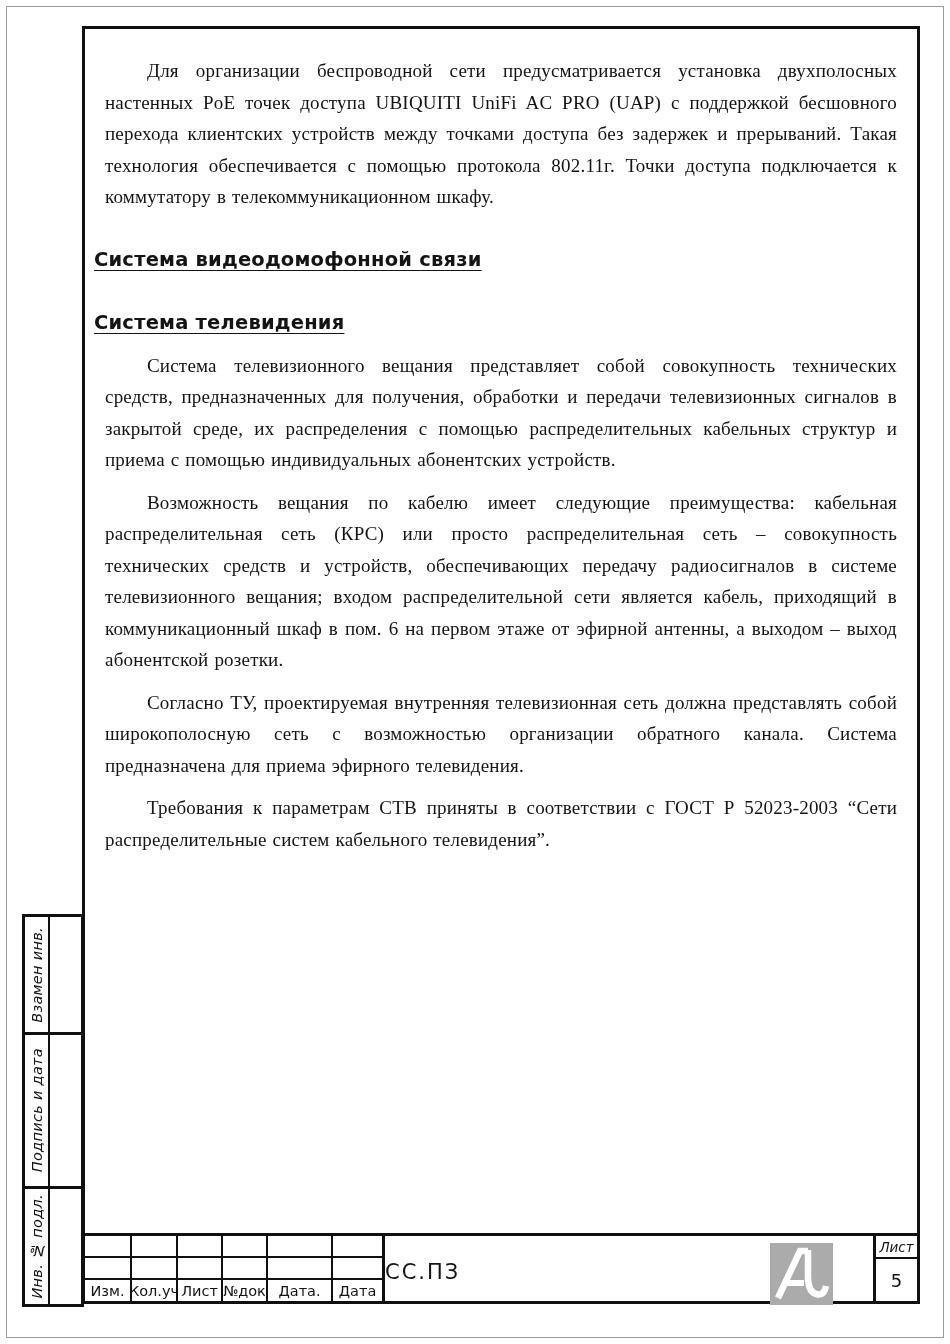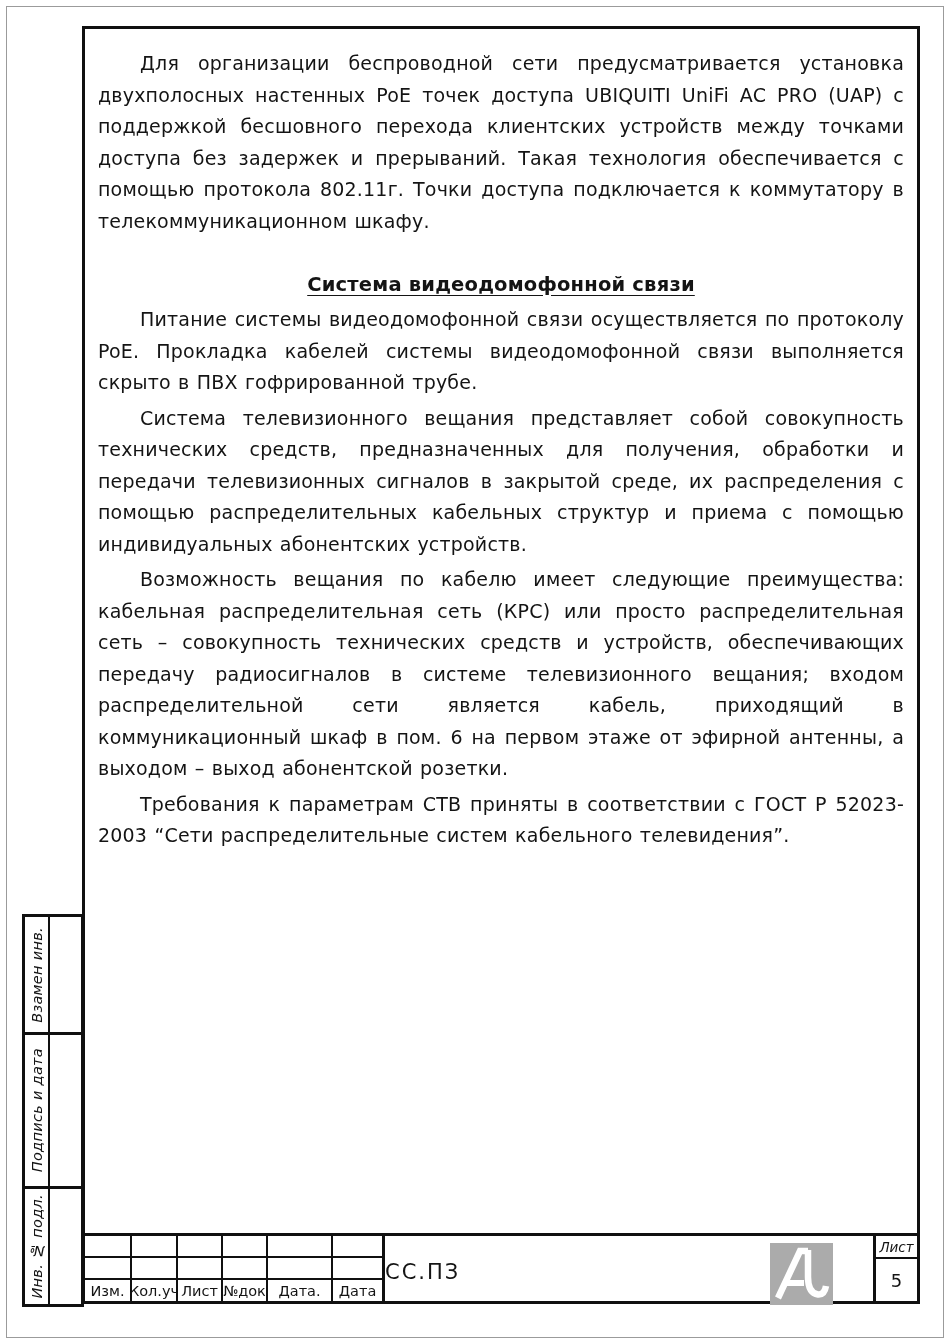--- a/index.html
+++ b/index.html
@@ -14,25 +14,25 @@
   
   .frame{
     position:absolute;left:82px;top:26px;width:838px;height:1278px;
     border:3px solid #101010;box-sizing:border-box;background:#fff;
   }
   .textarea{
     position:absolute;left:0;top:0;right:0;
     padding:15px 9px 0 9px;
   }
   .doc-p{
-    margin:4px;font-size:19px;line-height:31.5px;text-align:justify;
-    text-indent:42px;letter-spacing:.2px;word-spacing:1px;
+    margin:11px;font-size:19px;line-height:31.5px;text-align:justify;
+    text-indent:42px;letter-spacing:.2px;word-spacing:1px;font-family:Liberation Serif, serif;
   }
   .doc-h{
-    margin:31.5px 0 0 0;font-size:19.5px;line-height:31.5px;text-align:center;
+    margin:31.5px 0 0 0;font-size:19.5px;line-height:31.5px;text-align:left;
     font-weight:bold;text-indent:0;letter-spacing:.2px;
   }
   .doc-h span{text-decoration:underline;text-underline-offset:4px;}
   
   .stamp{
     position:absolute;left:82px;top:1233px;width:838px;height:71px;
     border:3px solid #101010;box-sizing:border-box;display:flex;background:#fff;
   }
   .stamp-rev{
     width:300px;flex:0 0 300px;border-right:3px solid #101010;box-sizing:border-box;
@@ -65,23 +65,24 @@
 </style>
 </head>
 <body>
 
 <div class="thin-border"></div>
 
 <div class="frame">
   <div class="textarea">
     <p class="doc-p">Для организации беспроводной сети предусматривается установка двухполосных настенных PoE точек доступа UBIQUITI UniFi AC PRO (UAP) с поддержкой бесшовного перехода клиентских устройств между точками доступа без задержек и прерываний. Такая технология обеспечивается с помощью протокола 802.11г. Точки доступа подключается к коммутатору в телекоммуникационном шкафу.</p>
     <p class="doc-h"><span>Система видеодомофонной связи</span></p>
-    <p class="doc-p">Питание системы видеодомофонной связи осуществляется по протоколу PoE. Прокладка кабелей системы видеодомофонной связи выполняется скрыто в ПВХ гофрированной трубе.</p>
+    <p class="doc-h"><span>Система телевидения</span></p>
     <p class="doc-p">Система телевизионного вещания представляет собой совокупность технических средств, предназначенных для получения, обработки и передачи телевизионных сигналов в закрытой среде, их распределения с помощью распределительных кабельных структур и приема с помощью индивидуальных абонентских устройств.</p>
     <p class="doc-p">Возможность вещания по кабелю имеет следующие преимущества: кабельная распределительная сеть (КРС) или просто распределительная сеть – совокупность технических средств и устройств, обеспечивающих передачу радиосигналов в системе телевизионного вещания; входом распределительной сети является кабель, приходящий в коммуникационный шкаф в пом. 6 на первом этаже от эфирной антенны, а выходом – выход абонентской розетки.</p>
+    <p class="doc-p">Согласно ТУ, проектируемая внутренняя телевизионная сеть должна представлять собой широкополосную сеть с возможностью организации обратного канала. Система предназначена для приема эфирного телевидения.</p>
     <p class="doc-p">Требования к параметрам СТВ приняты в соответствии с ГОСТ Р 52023-2003 “Сети распределительные систем кабельного телевидения”.</p>
   </div>
 </div>
 
 <div class="stamp">
   <div class="stamp-rev">
     <div class="stamp-cell"></div>
     <div class="stamp-cell"></div>
     <div class="stamp-cell"></div>
     <div class="stamp-cell"></div>

